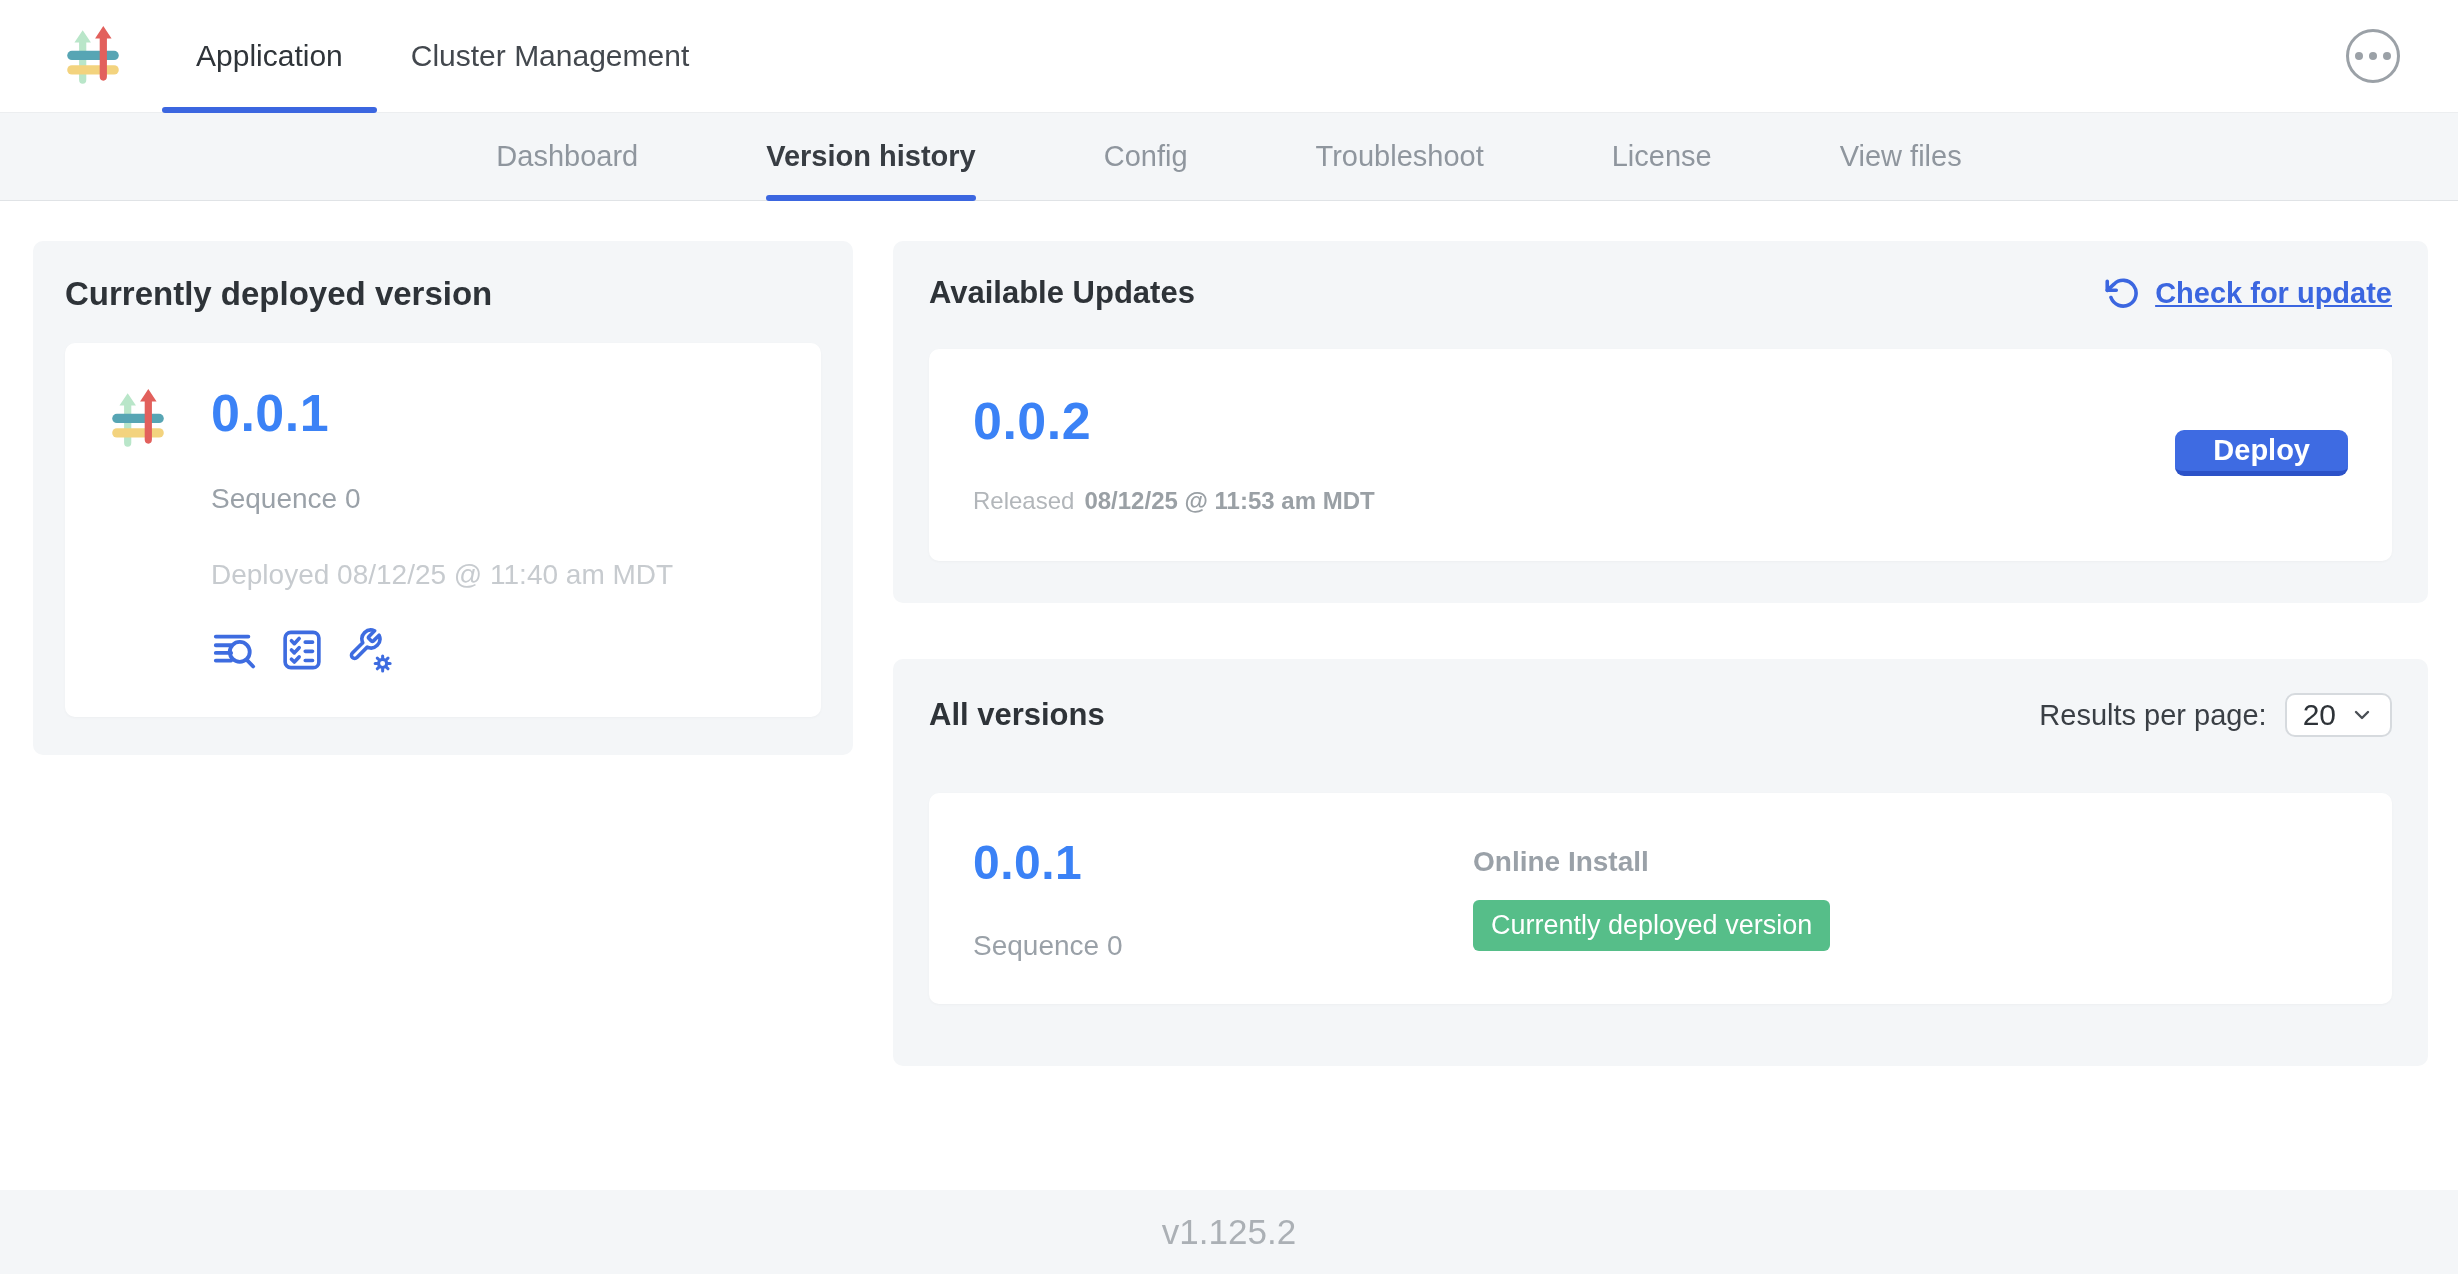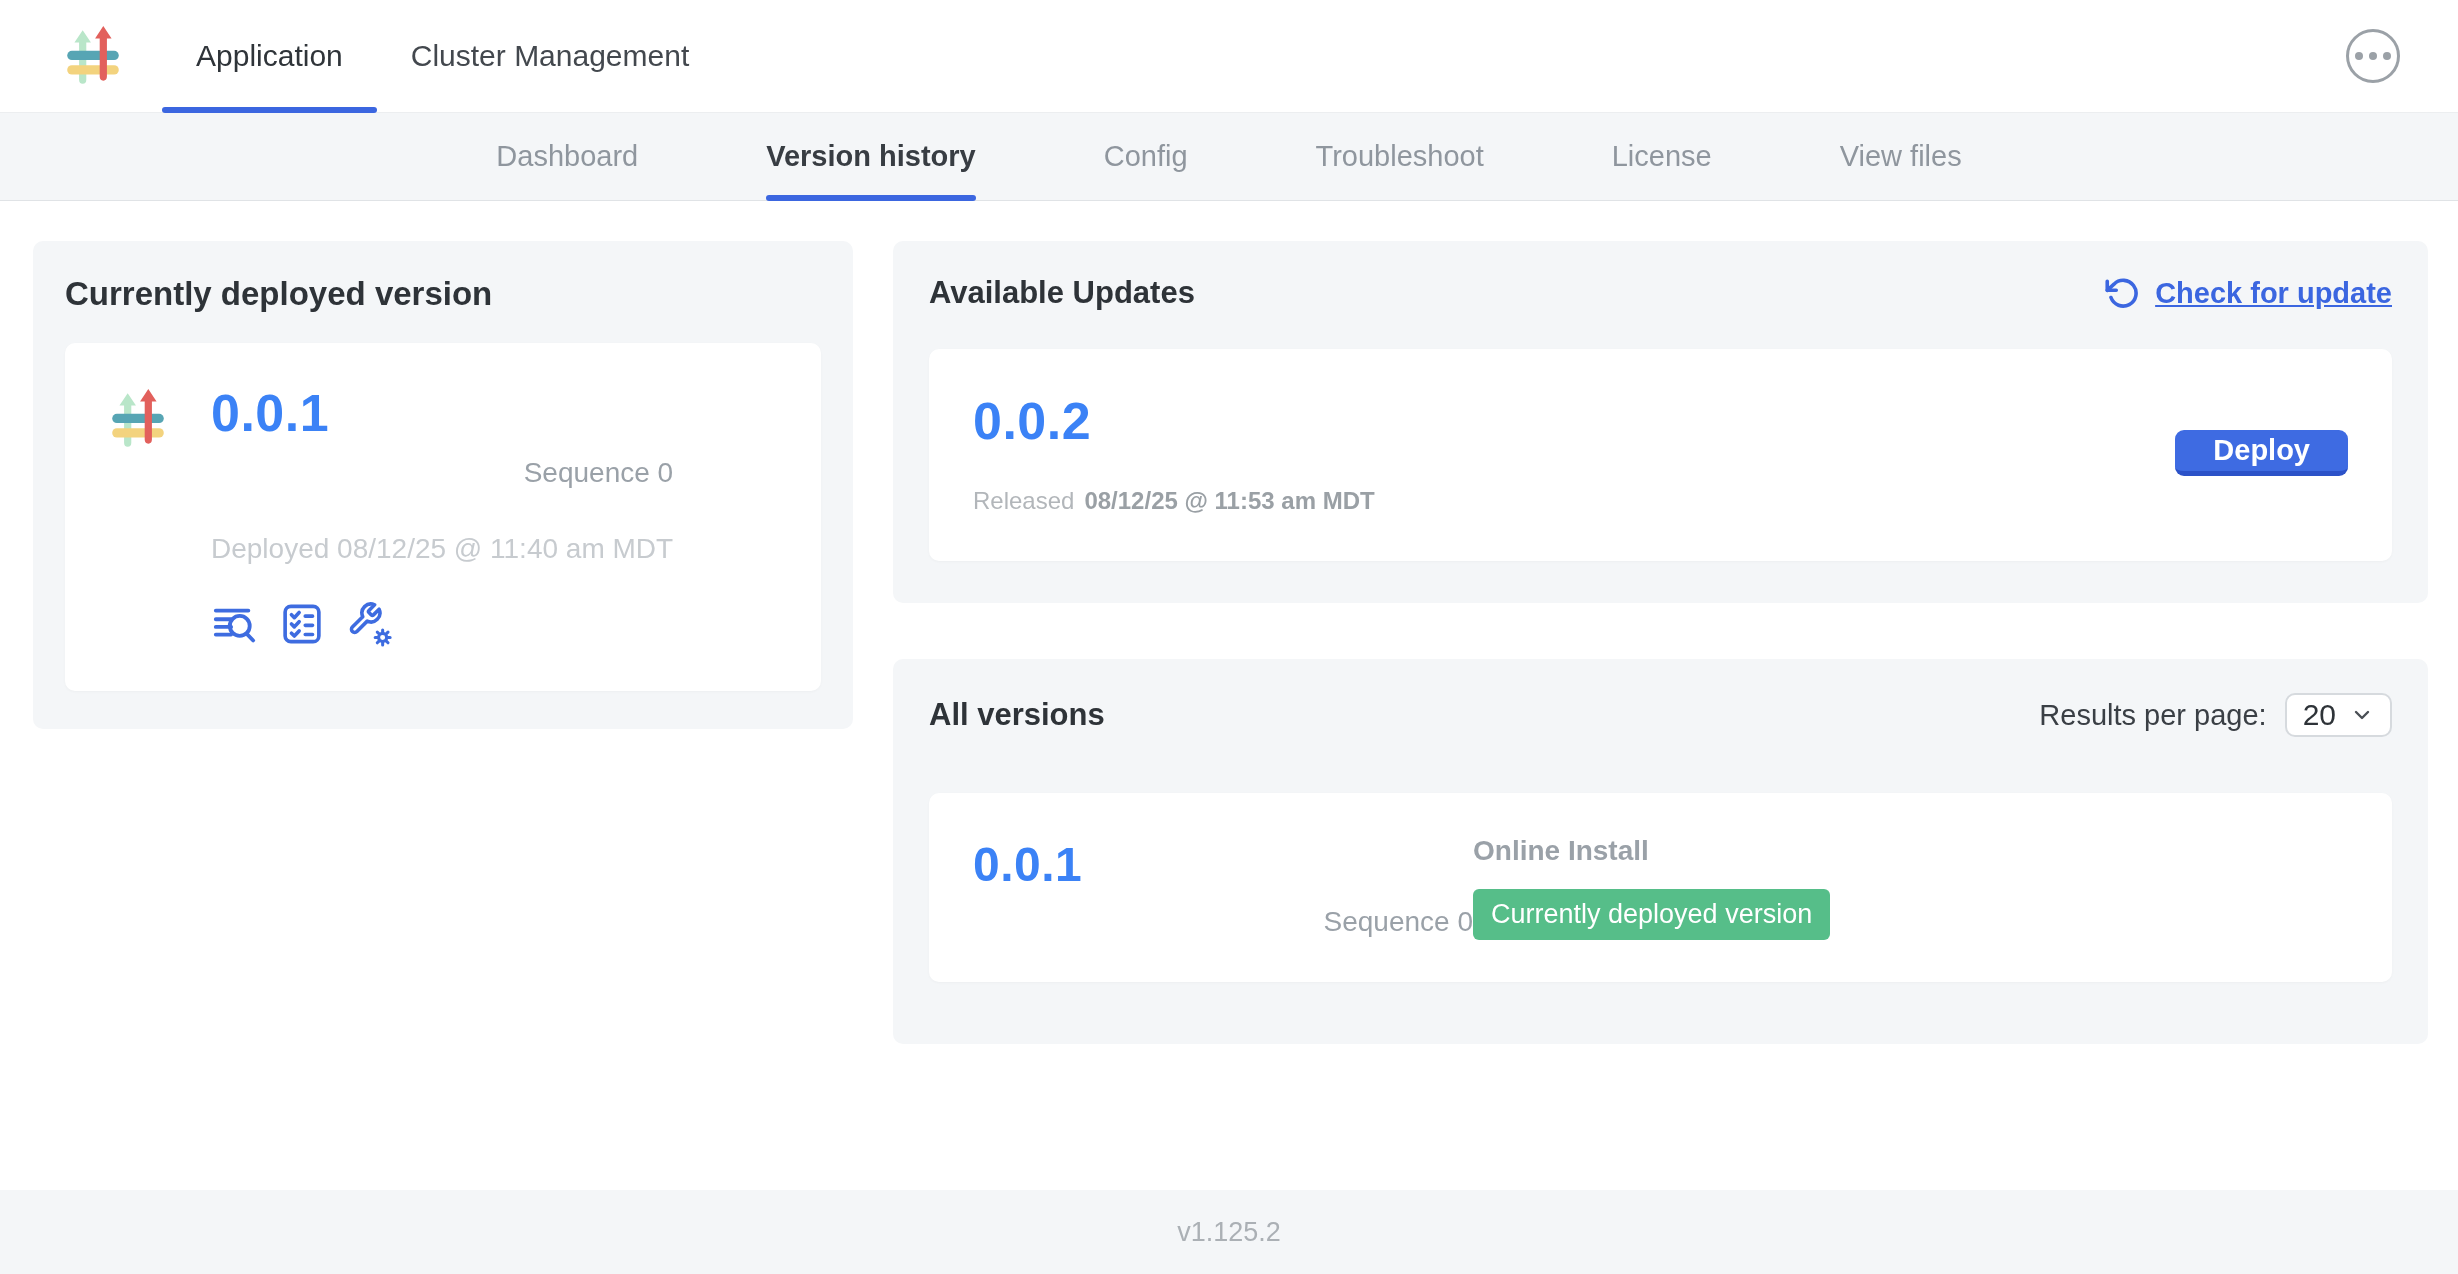--- a/index.html
+++ b/index.html
@@ -57,21 +57,21 @@
   .content { flex: 1; display: flex; align-items: flex-start; gap: 40px; padding: 40px 30px 0 33px; }
   .panel { background: #f4f6f8; border-radius: 10px; }
   .panel-title { font-size: 31px; font-weight: 700; color: #2e3338; margin: 0; }
   .card { background: #fff; border-radius: 10px; box-shadow: 0 1px 3px rgba(0,0,0,.03); }
 
   .left-panel { flex: 0 0 820px; width: 820px; padding: 34px 32px 38px; }
   .deployed-inner { margin-top: 30px; padding: 40px 40px 44px; display: flex; align-items: flex-start; }
   .deployed-logo { width: 66px; height: 66px; flex: 0 0 66px; margin-top: 4px; }
   .deployed-info { margin-left: 40px; }
   .version-big { font-size: 52px; font-weight: 700; color: #3b82f6; letter-spacing: .5px; }
-  .sequence { font-size: 28px; color: #9aa1a8; margin-top: 14px; text-align: right; }
+  .sequence { font-size: 28px; color: #9aa1a8; margin-top: 40px; }
   .deployed-date { font-size: 28px; color: #c7cbcf; margin-top: 44px; }
   .action-icons { display: flex; align-items: center; gap: 22px; margin-top: 36px; color: #3e6ce0; }
   .action-icons svg { cursor: pointer; }
 
   .right-col { flex: 1; display: flex; flex-direction: column; gap: 56px; }
   .panel-header { display: flex; align-items: center; justify-content: space-between; }
   .updates-panel { padding: 34px 36px 42px; }
   .check-link { display: flex; align-items: center; gap: 14px; color: #3b66e0; font-size: 29px; font-weight: 700; cursor: pointer; }
   .check-link .lbl { text-decoration: underline; }
   .update-card { margin-top: 38px; padding: 42px 44px 46px; display: flex; align-items: center; justify-content: space-between; }
@@ -108,21 +108,21 @@
   .redeploy-btn {
     background: #fff; border: 2px solid #3b66e0; color: #3b66e0;
     font-size: 29px; font-weight: 700; padding: 18px 36px;
     border-radius: 9px; margin-left: 14px; cursor: pointer;
     font-family: "Liberation Sans", sans-serif;
   }
   
   .footer {
     flex: 0 0 84px; background: #f4f6f8;
     display: flex; align-items: center; justify-content: center;
-    font-size: 27px; color: #abb0b5;
+    font-size: 35px; color: #abb0b5;
   }
 </style>
 </head>
 <body>
 
 <div class="screen">
 
   <div class="topnav">
     <svg class="logo" viewBox="0 0 64 64">
       <path fill="#b9e6c9" d="M22 6 L30 18 L25.5 18 L25.5 54 Q25.5 58 22 58 Q18.5 58 18.5 54 L18.5 18 L14 18 Z"></path>

